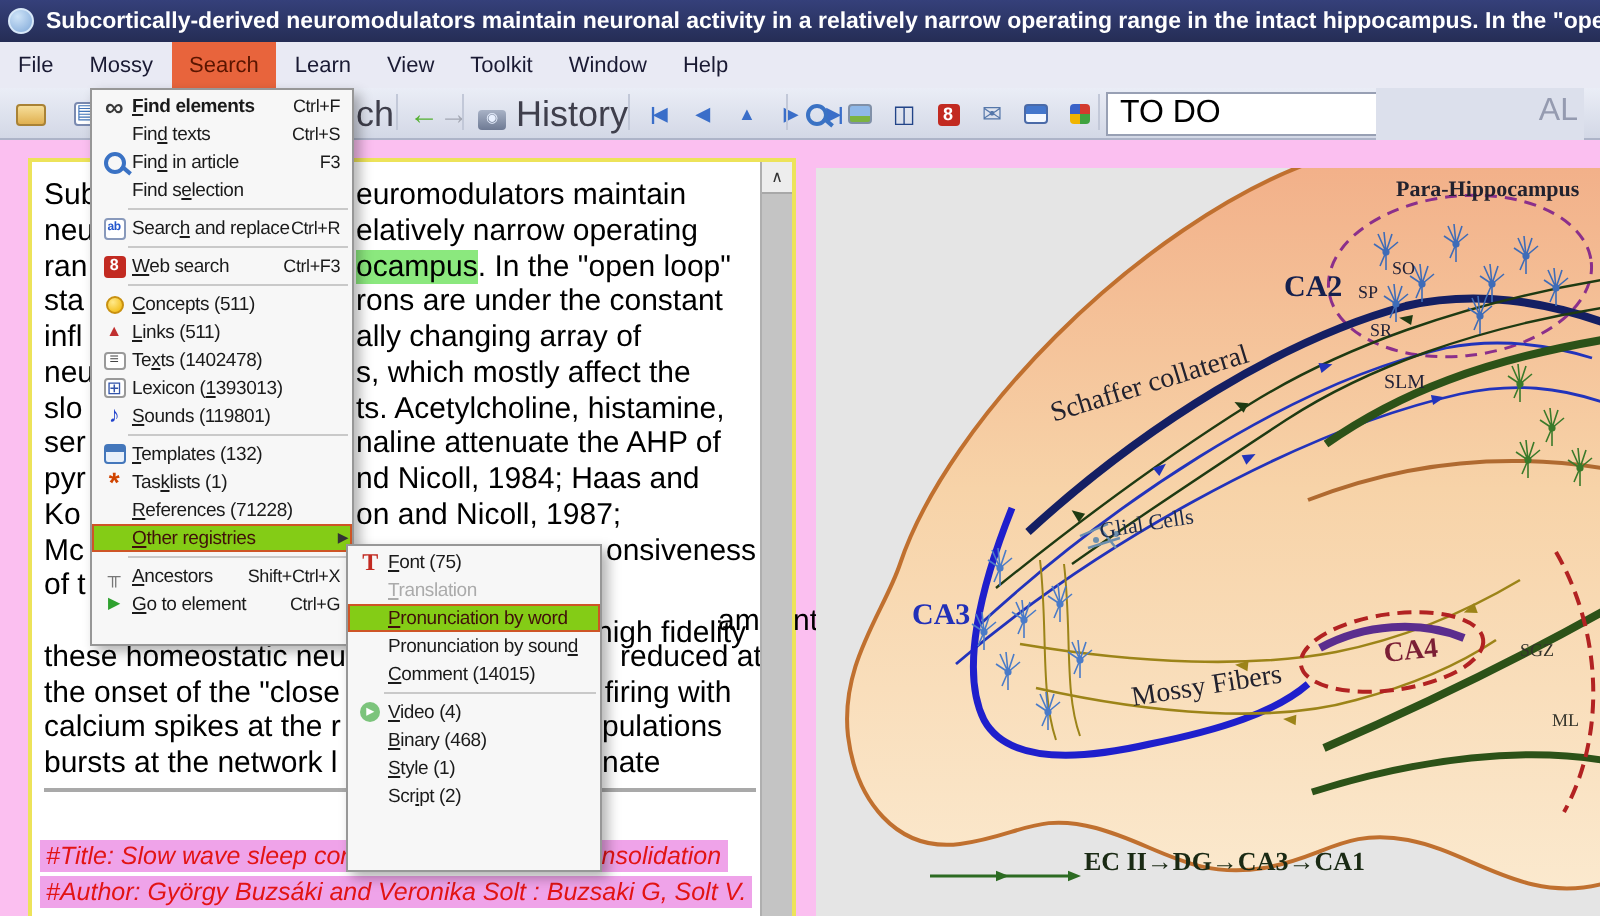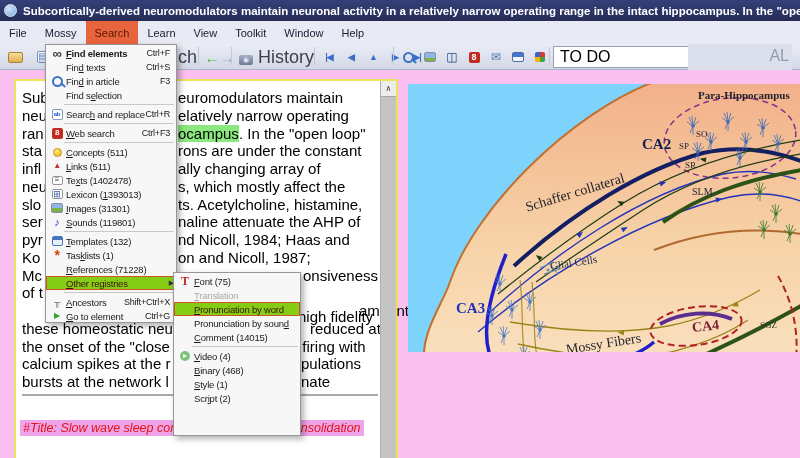--- a/index.html
+++ b/index.html
@@ -35,21 +35,21 @@
   .article-text{position:absolute;left:6px;top:0;right:15px;bottom:0;}
   .tline{position:absolute;left:0;height:18px;white-space:nowrap;font-size:15px;color:#000;}
   .rfrag{position:absolute;top:0;white-space:nowrap;}
   .hlgreen{background:#8BE87E;}
   .article-hr{position:absolute;left:6px;top:313px;width:356px;border-top:2px solid #A9A9A9;}
   .fline{position:absolute;left:4px;white-space:nowrap;font-size:12.5px;font-style:italic;color:#E21414;
     background:#EFA3E9;padding:1px 3px;}
   .vscroll{position:absolute;right:0;top:0;bottom:0;width:15px;background:#C4C4C4;border-left:1px solid #AFAFAF;}
   .sbtn{height:15px;background:#EDEDED;border-bottom:1px solid #A8A8A8;display:flex;align-items:center;justify-content:center;
     font-size:8px;color:#333;}
-  .image-pane{position:absolute;left:408px;top:14px;width:392px;height:268px;background:#7dd3fc;overflow:hidden;}
+  .image-pane{position:absolute;left:408px;top:14px;width:392px;height:374px;background:#e5e5e5;overflow:hidden;}
   .dlabel{position:absolute;font-family:"Liberation Serif",serif;white-space:nowrap;transform-origin:left center;}
   
   .popupmenu{position:absolute;background:#F7F7F7;border:1px solid #979797;box-shadow:3px 3px 6px rgba(0,0,0,.3);
     box-sizing:border-box;padding-top:1px;z-index:20;}
   #search-menu{left:45px;top:44px;width:132px;height:279px;}
   #other-submenu{left:173px;top:272px;width:128px;height:164px;z-index:21;}
   .mrow{position:relative;height:14px;display:flex;align-items:center;font-size:9.5px;letter-spacing:-0.2px;
     color:#1A1A1A;padding:0 4px 0 2px;cursor:default;}
   .mrow.hl{background:#84cc16;box-shadow:inset 0 0 0 1px #CE5526;color:#40100A;}
   .mrow.dis{color:#ABABAB;}
@@ -168,20 +168,21 @@
           <div class="tline" style="top: 185.5px;"><span class="lfrag">Mc</span><span class="rfrag" style="left: 281px;"><span>onsiveness</span></span></div>
           <div class="tline" style="top: 203.25px;"><span class="lfrag">of t</span><span class="rfrag" style="left: 276px; margin-top: 24px;"><span>high fidelity</span></span></div>
           <div class="tline" style="top: 221px; margin-left: 43px;"><span class="lfrag">trai</span><span class="rfrag" style="left: 294px;"><span>amount of</span></span></div>
           <div class="tline" style="top: 238.75px;"><span class="lfrag">these homeostatic neu</span><span class="rfrag" style="left: 288px;"><span>reduced at</span></span></div>
           <div class="tline" style="top: 256.5px;"><span class="lfrag">the onset of the "close</span><span class="rfrag" style="left: 272px;"><span>t firing with</span></span></div>
           <div class="tline" style="top: 274.25px;"><span class="lfrag">calcium spikes at the r</span><span class="rfrag" style="left: 279px;"><span>pulations</span></span></div>
           <div class="tline" style="top: 292px;"><span class="lfrag">bursts at the network l</span><span class="rfrag" style="left: 279px;"><span>nate</span></span></div>
         </div>
       <div class="article-hr"></div>
       <div class="fline" style="top:339px;">#Title: Slow wave sleep contribution to memory consolidation</div>
+      <div class="fline" style="top:357px;">#Author: György Buzsáki and Veronika Solt : Buzsaki G, Solt V.</div>
       <div class="vscroll">
         <div class="sbtn">
           <span>∧</span>
         </div>
       </div>
     </div>
 
     <div class="image-pane">
       <svg id="diagram-svg" width="392" height="374" viewBox="0 0 392 374">
         <defs>
@@ -381,26 +382,20 @@
         <span class="mlb">Te<u>x</u>ts (1402478)</span>
       </div>
       <div class="mrow">
         <span class="mig">
           <span class="badge" style="background: rgb(255, 255, 255); border: 1px solid rgb(153, 153, 153); width: 11px; height: 10px; color: rgb(51, 85, 170); font-size: 9px;">⊞</span>
         </span>
         <span class="mlb">Lexicon (<u>1</u>393013)</span>
       </div>
       <div class="mrow">
         <span class="mig">
-          <span class="badge" style="background: linear-gradient(rgb(143, 184, 232) 55%, rgb(124, 179, 66) 55%); border: 1px solid rgb(128, 144, 168); width: 12px; height: 10px;"></span>
-        </span>
-        <span class="mlb"><u>I</u>mages (31301)</span>
-      </div>
-      <div class="mrow">
-        <span class="mig">
           <span class="badge" style="color: rgb(34, 68, 204); font-size: 11px;">♪</span>
         </span>
         <span class="mlb"><u>S</u>ounds (119801)</span>
       </div>
       <div class="msep"></div>
       <div class="mrow">
         <span class="mig">
           <span class="badge" style="background: linear-gradient(rgb(68, 119, 187) 0px, rgb(68, 119, 187) 35%, rgb(232, 240, 250) 35%); border: 1px solid rgb(68, 119, 187); width: 11px; height: 10px;"></span>
         </span>
         <span class="mlb"><u>T</u>emplates (132)</span>

